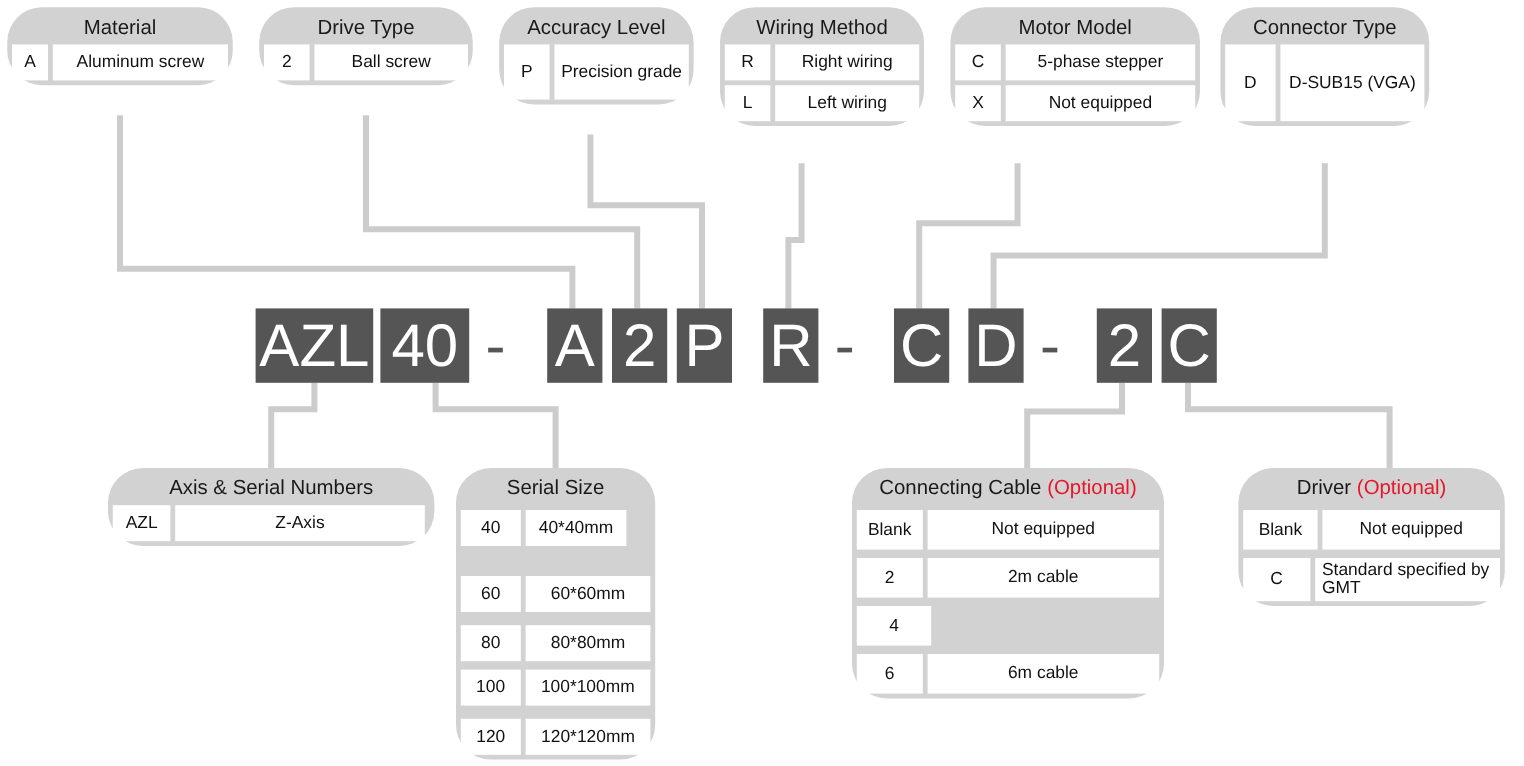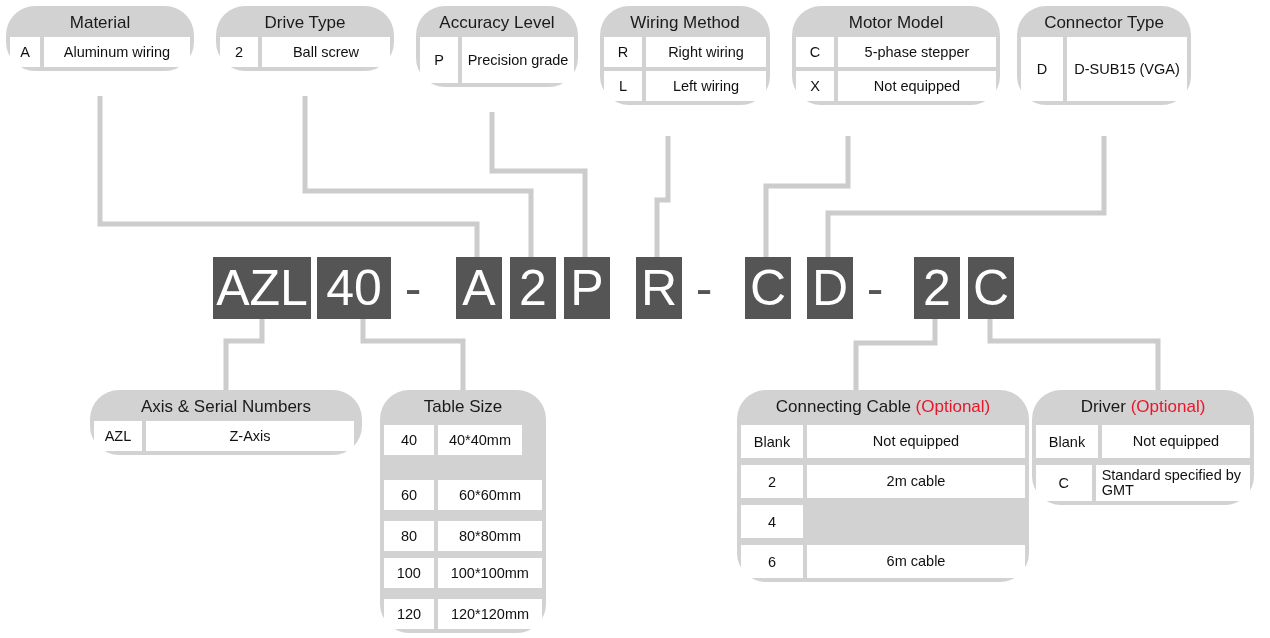--- a/index.html
+++ b/index.html
@@ -136,21 +136,21 @@
 
       <path d="M990,319 L990,341 L1158,341 L1158,390"></path>
     </g>
   </svg>
 
   <div class="panel" style="left:6px; top:6px; width:188px;">
     <div class="panel-title">Material</div>
     <div class="rows">
       <div class="row">
         <div class="cell-code" style="width:30px">A</div>
-        <div class="cell-desc" style="width:146px">Aluminum wiring</div>
+        <div class="cell-desc" style="width:146px">Aluminum screw</div>
       </div>
     </div>
   </div>
 
   <div class="panel" style="left:216px; top:6px; width:178px;">
     <div class="panel-title">Drive Type</div>
     <div class="rows">
       <div class="row">
         <div class="cell-code" style="width:38px">2</div>
         <div class="cell-desc" style="width:128px">Ball screw</div>
@@ -226,21 +226,21 @@
     <div class="panel-title">Axis &amp; Serial Numbers</div>
     <div class="rows">
       <div class="row">
         <div class="cell-code" style="width:48px">AZL</div>
         <div class="cell-desc" style="width:208px">Z-Axis</div>
       </div>
     </div>
   </div>
 
   <div class="panel" style="left:380px; top:390px; width:166px;">
-    <div class="panel-title">Table Size</div>
+    <div class="panel-title">Serial Size</div>
     <div class="rows">
       <div class="row" style="margin-top:5px">
         <div class="cell-code" style="width:50px">40</div>
         <div class="cell-desc" style="width:84px">40*40mm</div>
       </div>
       <div class="row" style="margin-top:25px">
         <div class="cell-code" style="width:50px">60</div>
         <div class="cell-desc" style="width:104px">60*60mm</div>
       </div>
       <div class="row" style="margin-top:11px">
@@ -251,21 +251,21 @@
         <div class="cell-code" style="width:50px">100</div>
         <div class="cell-desc" style="width:105px">100*100mm</div>
       </div>
       <div class="row" style="margin-top:11px">
         <div class="cell-code" style="width:50px">120</div>
         <div class="cell-desc" style="width:104px">120*120mm</div>
       </div>
     </div>
   </div>
 
-  <div class="panel" style="left:710px; top:390px; width:292px;margin-left:27px;">
+  <div class="panel" style="left:710px; top:390px; width:260px;">
     <div class="panel-title">
       <span>Connecting Cable </span><span class="opt">(Optional)</span>
     </div>
     <div class="rows">
       <div class="row" style="margin-top:5px;height:33px">
         <div class="cell-code" style="width:62px">Blank</div>
         <div class="cell-desc" style="width:218px">Not equipped</div>
       </div>
       <div class="row" style="margin-top:7px;height:33px">
         <div class="cell-code" style="width:62px">2</div>

